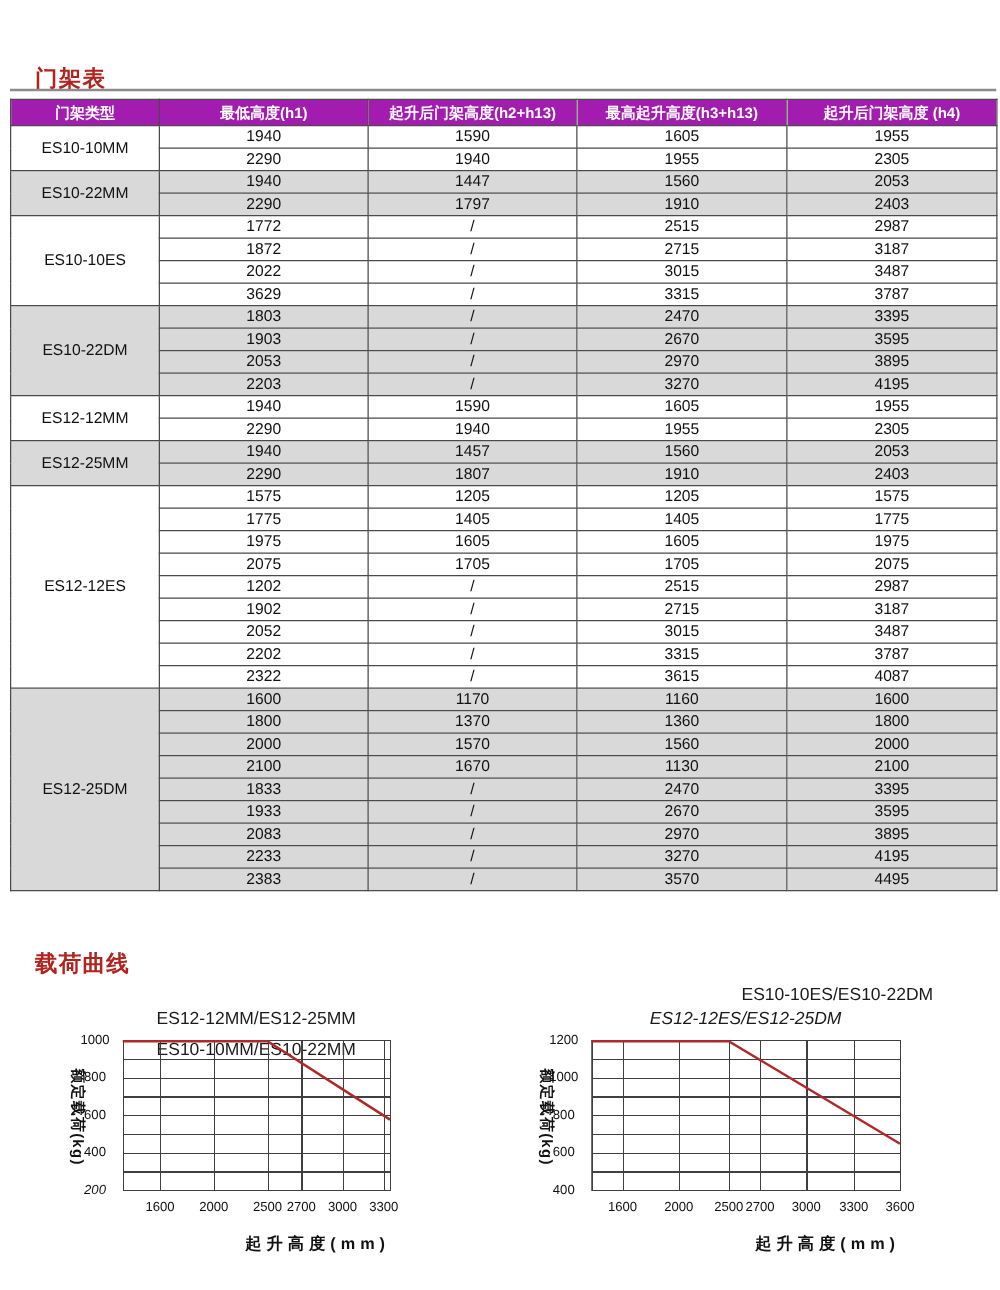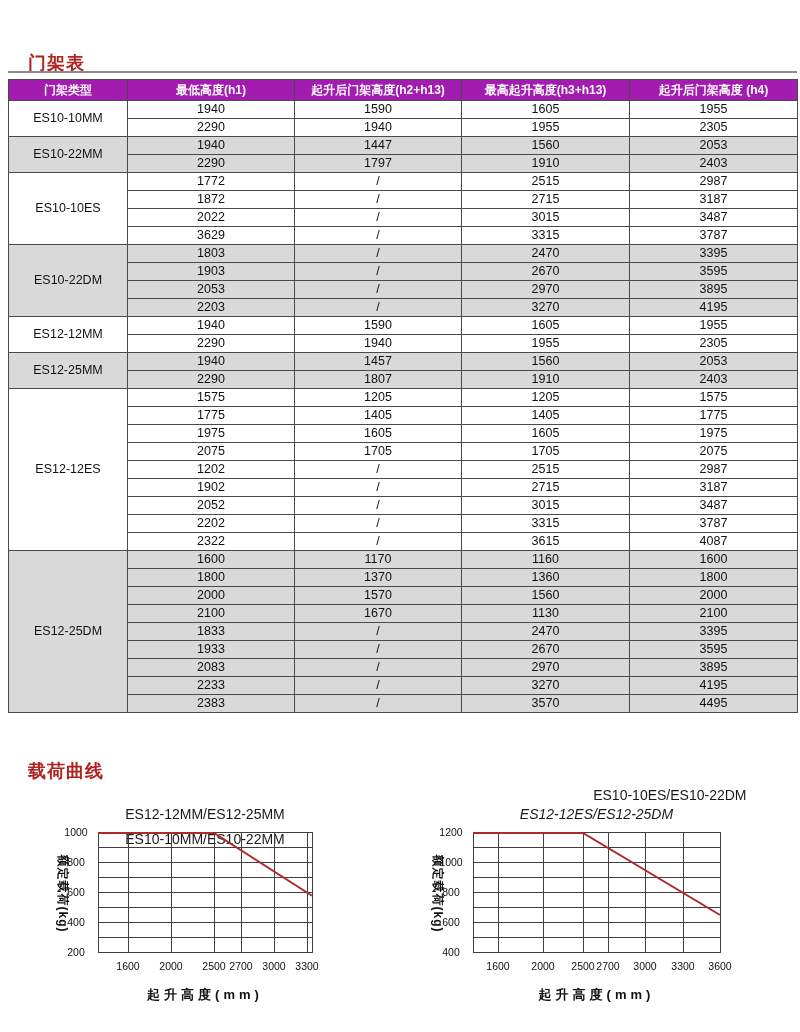--- a/index.html
+++ b/index.html
@@ -32,21 +32,21 @@
     position:absolute;width:300px;text-align:center;font-size:14px;line-height:19px;
     color:#1a1a1a;white-space:nowrap;
   }
   .ytick{
     position:absolute;width:36px;text-align:center;font-size:10.5px;line-height:13px;color:#111;
   }
   .xtick{
     position:absolute;width:40px;text-align:center;font-size:10.5px;line-height:13px;color:#111;
   }
   .xlabel{
-    position:absolute;text-align:center;font-size:13px;font-weight:bold;
+    position:absolute;text-align:right;font-size:13px;font-weight:bold;
     letter-spacing:4px;color:#111;
   }
   .ylabel{
     position:absolute;width:124px;text-align:center;font-size:12px;font-weight:bold;
     letter-spacing:1px;color:#111;transform:rotate(90deg);
   }
   svg.plot{position:absolute;}
 </style>
 </head>
 <body>
@@ -294,21 +294,21 @@
     <div class="chart-title-line" style="left: 55px; top: 786px; margin-top: 44px;">ES10-10MM/ES10-22MM</div>
     <div class="chart-title-line" style="left: 55px; top: 805px;">ES12-12MM/ES12-25MM</div>
     <svg class="plot" width="215" height="121" style="left: 98px; top: 832px;">
       <path d="M0 0.5 H214.5 M0 15.5 H214.5 M0 30.5 H214.5 M0 45.5 H214.5 M0 60.5 H214.5 M0 75.5 H214.5 M0 90.5 H214.5 M0 105.5 H214.5 M0 120.5 H214.5 M0.5 0.5 V120.5 M30.5 0.5 V120.5 M73.5 0.5 V120.5 M116.5 0.5 V120.5 M143.5 0.5 V120.5 M176.5 0.5 V120.5 M209.5 0.5 V120.5 M214.5 0.5 V120.5 " stroke="#3f3f3f" stroke-width="1" fill="none" shape-rendering="crispEdges"></path>
       <polyline points="0,1 116,1 209,60.5 214,63.725806451612904" stroke="#b0282a" stroke-width="2" fill="none"></polyline>
     </svg>
     <div class="ytick" style="left: 58px; top: 825.5px;">1000</div>
     <div class="ytick" style="left: 58px; top: 855.5px;">800</div>
     <div class="ytick" style="left: 58px; top: 885.5px;">600</div>
     <div class="ytick" style="left: 58px; top: 915.5px;">400</div>
-    <div class="ytick" style="left: 58px; top: 945.5px;">200</div>
+    <div class="ytick" style="left: 58px; top: 945.5px; font-style: italic;">200</div>
     <div class="xtick" style="left: 108px; top: 960px;">1600</div>
     <div class="xtick" style="left: 151px; top: 960px;">2000</div>
     <div class="xtick" style="left: 194px; top: 960px;">2500</div>
     <div class="xtick" style="left: 221px; top: 960px;">2700</div>
     <div class="xtick" style="left: 254px; top: 960px;">3000</div>
     <div class="xtick" style="left: 287px; top: 960px;">3300</div>
     <div class="xlabel" style="left: 98px; width: 214px; top: 986px;">起升高度(mm)</div>
     <div class="ylabel" style="left: 0px; top: 885px;">额定载荷(kg)</div>
     <div class="chart-title-line" style="left: 446.5px; top: 786px; text-align: right;">ES10-10ES/ES10-22DM</div>
     <div class="chart-title-line" style="left: 446.5px; top: 805px; font-style: italic;">ES12-12ES/ES12-25DM</div>

